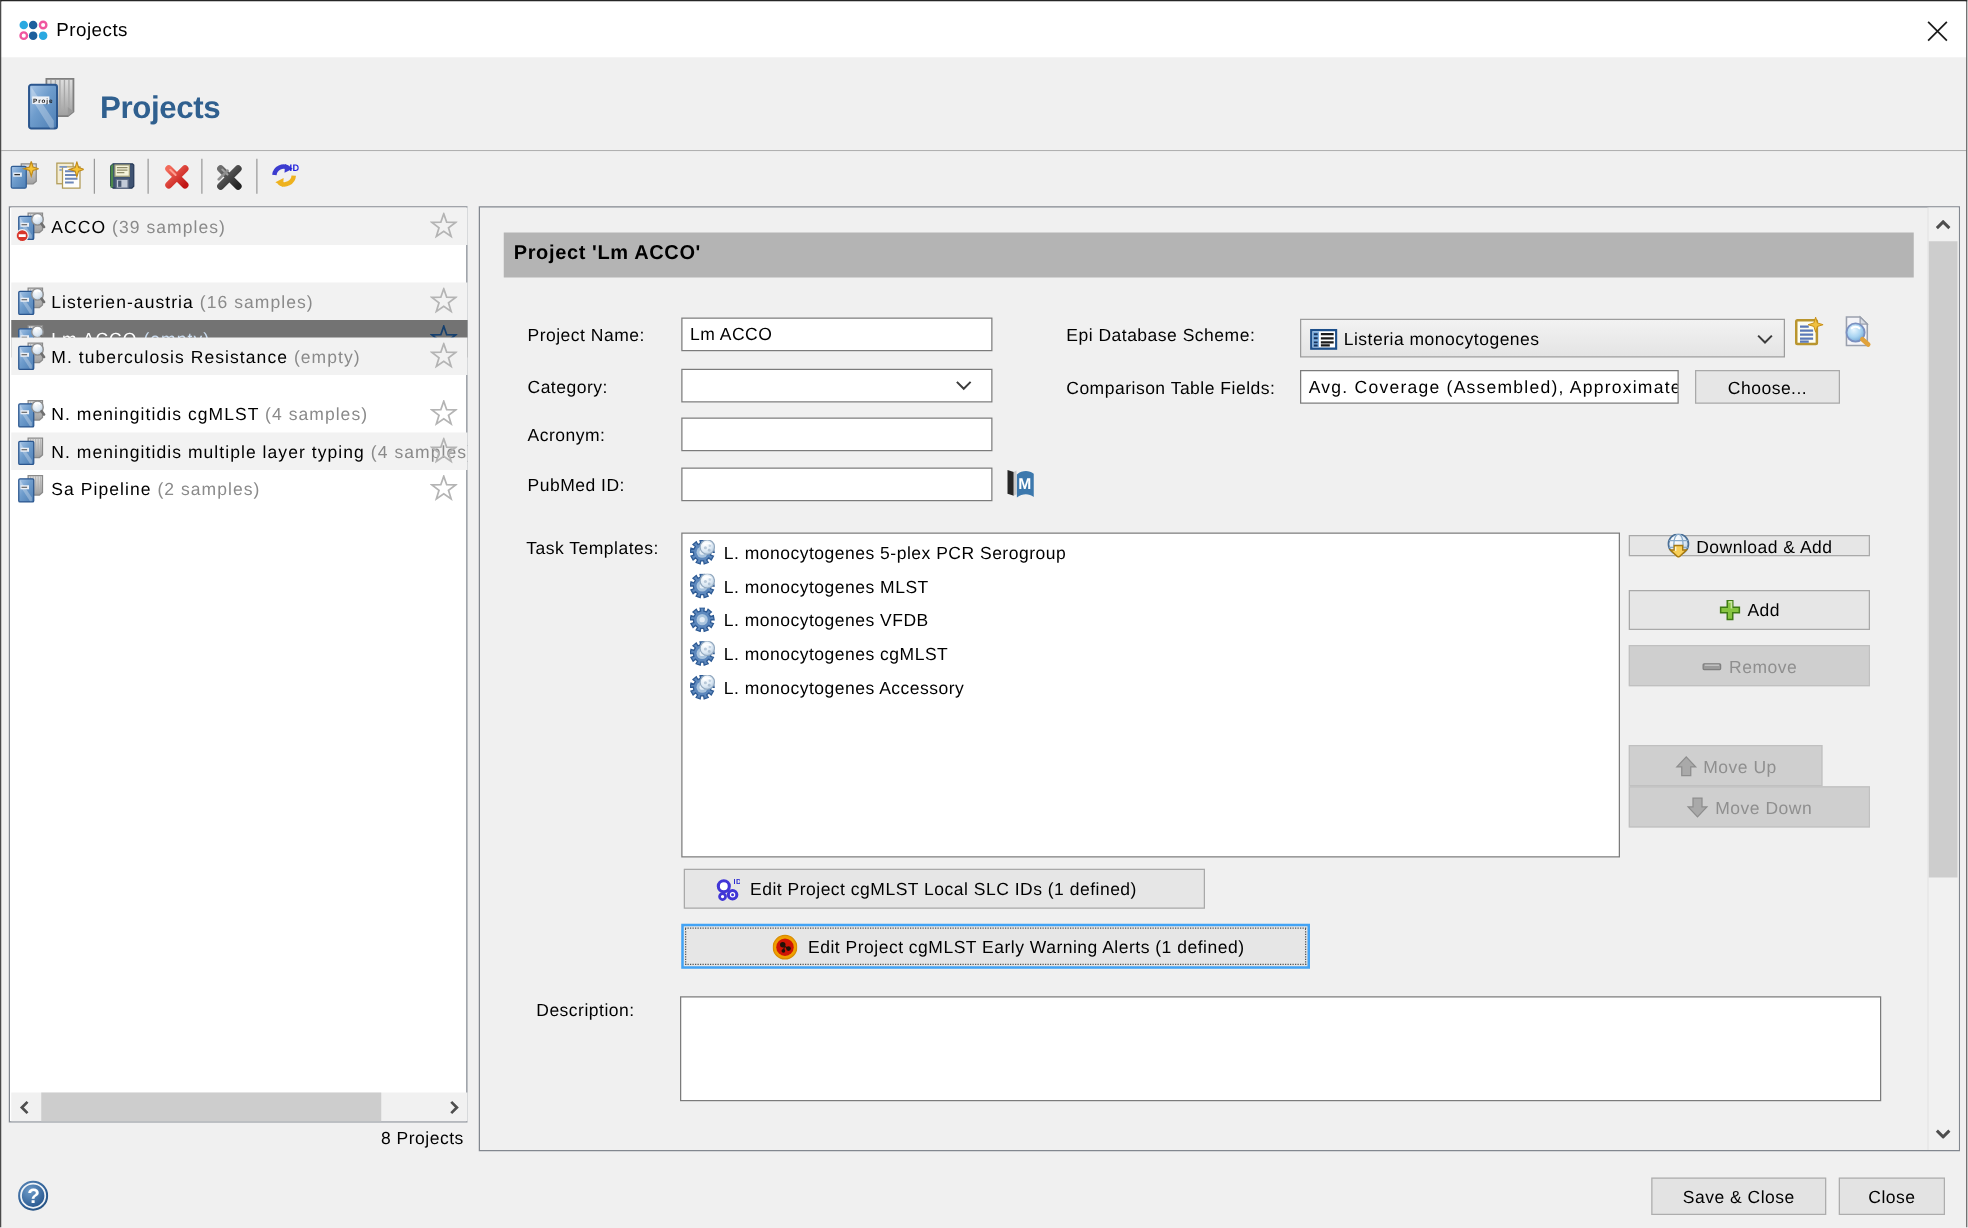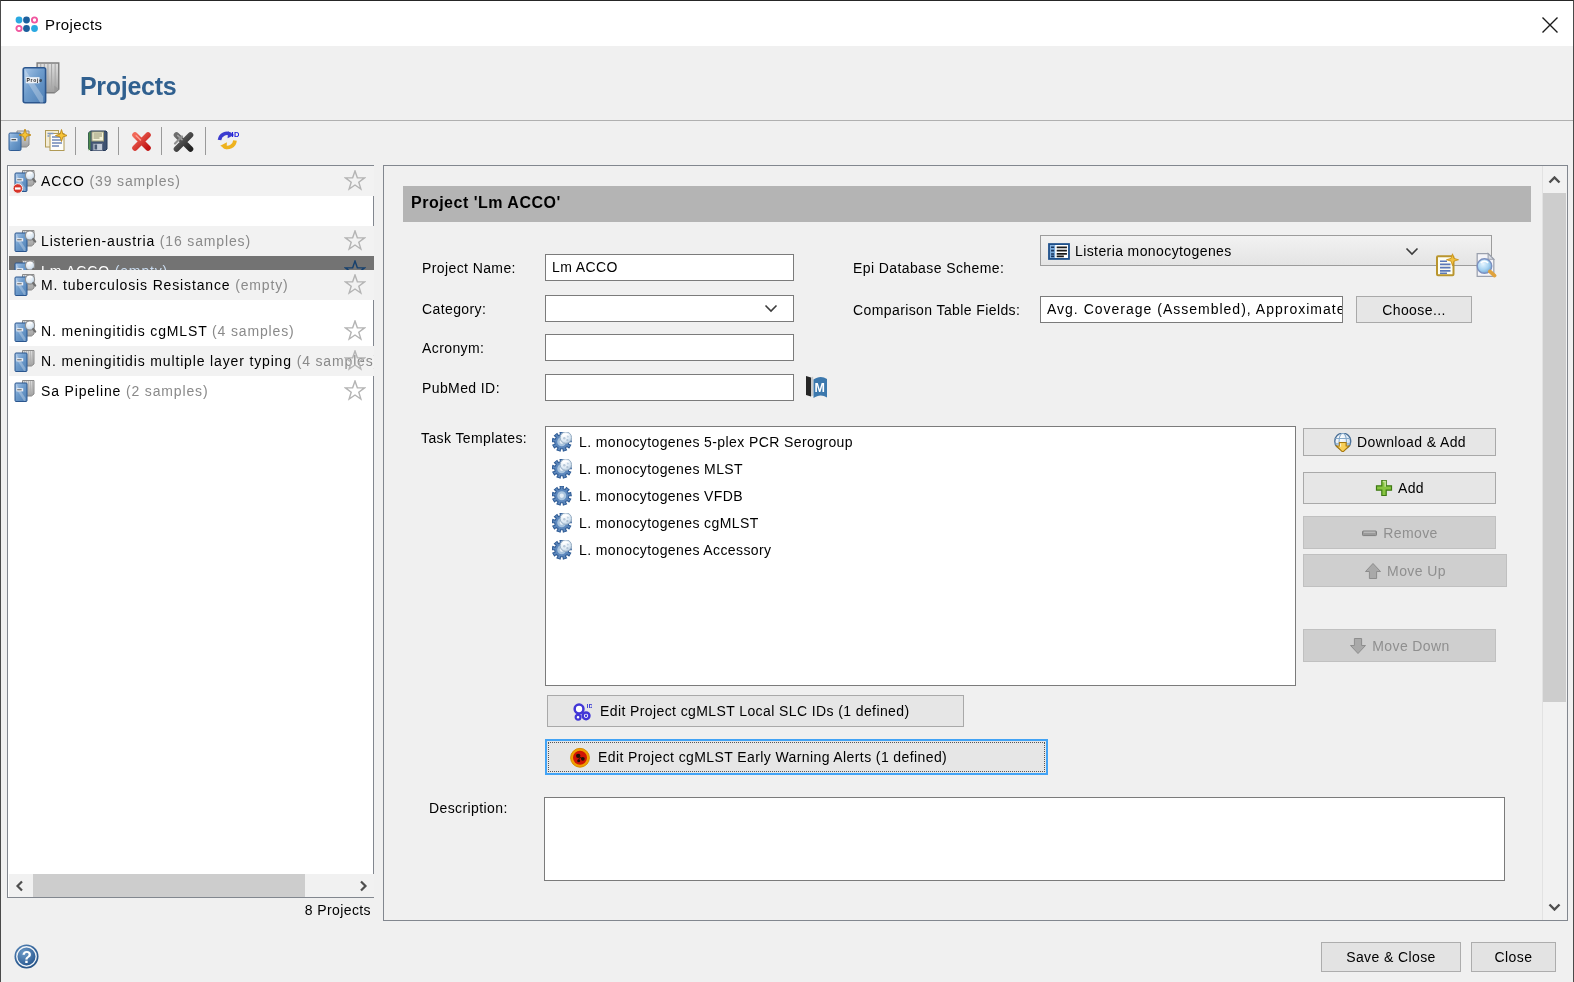--- a/index.html
+++ b/index.html
@@ -45,21 +45,21 @@
   .inp { position:absolute; background:#fff; border:1px solid #7b7b7b; font-size:14px;
          padding:4px 6px; white-space:nowrap; overflow:hidden; }
   .combo { position:absolute; background:linear-gradient(#f2f2f2,#e4e4e4); border:1px solid #9c9c9c; }
   .btn { position:absolute; background:#e6e6e6; border:1px solid #a9a9a9; text-align:right;
          font-size:14px; display:flex; align-items:center; justify-content:center; gap:5px; }
   .btn.dis { background:#cfcfcf; border-color:#c0c0c0; color:#8f8f8f; }
   .editbtn { position:absolute; background:#e6e6e6; border:1px solid #a9a9a9; display:flex;
              align-items:center; padding-left:24px; gap:8px; font-size:14px; }
   .editbtn.focus { border:2px solid #42a3f5; padding-left:0; }
   .focusinner { position:absolute; left:1px; top:1px; right:1px; bottom:1px;
-                border:1px dotted #555; display:flex; align-items:center; gap:8px; padding-left:21px; }
+                border:1px dotted #555; display:flex; align-items:center; gap:8px; padding-left:21px;justify-content:center; }
   .lrow { overflow:hidden; }
   .tasklist { position:absolute; left:545px; top:426px; width:751px; height:260px;
               background:#fff; border:1px solid #7b7b7b; }
   .titem { position:absolute; left:5px; height:27px; white-space:nowrap; }
   .titem span { position:absolute; left:28px; top:5px; }
   
   .vsep { position:absolute; left:1542px; top:166px; width:1px; height:754px; background:#e2e2e2; }
   .vtrack { position:absolute; left:1543px; top:166px; width:24px; height:754px; background:#f1f1f1; }
   .vthumb { position:absolute; left:1543px; top:193px; width:23px; height:509px; background:#cdcdcd; }
   
@@ -396,21 +396,21 @@
 <div class="inp" style="left:545px;top:295px;width:249px;height:27px"></div>
 <svg class="abs" style="left:764px;top:304px" width="14" height="9" viewBox="0 0 14 9">
     <path d="M1.5 1.5 L7 7 L12.5 1.5" fill="none" stroke="#3c3c3c" stroke-width="1.6"></path>
   </svg>
 <div class="inp" style="left:545px;top:334px;width:249px;height:27px"></div>
 <div class="inp" style="left:545px;top:374px;width:249px;height:27px"></div>
 <svg class="abs" style="left:803px;top:372px" width="26" height="28" viewBox="0 0 26 26">
     <use href="#pubmed"></use>
   </svg>
 
-<div class="combo" style="left:1040px;top:235px;width:452px;height:31px">
+<div class="combo" style="left:1040px;top:255px;width:388px;height:31px">
   <svg class="abs" style="left:7px;top:7px" width="22" height="17" viewBox="0 0 21.5 16.5">
       <use href="#epitable"></use>
     </svg>
   <span class="abs" style="left:34px;top:7px">Listeria monocytogenes</span>
   <svg class="abs" style="left:364px;top:11px" width="14" height="9" viewBox="0 0 14 9">
       <path d="M1.5 1.5 L7 7 L12.5 1.5" fill="none" stroke="#3c3c3c" stroke-width="1.6"></path>
     </svg>
 </div>
 <svg class="abs" style="left:1435px;top:253px" width="24" height="24" viewBox="0 0 24 23.5">
     <use href="#notestar"></use>
@@ -447,39 +447,39 @@
       <span>L. monocytogenes cgMLST</span>
     </div>
   <div class="titem" style="top:110px">
       <svg class="abs" style="left:1px;top:3px" width="20" height="20" viewBox="0 0 19.5 19.5">
         <use href="#gearglobe"></use>
       </svg>
       <span>L. monocytogenes Accessory</span>
     </div>
 </div>
 
-<div class="btn" style="left:1303px;top:428px;width:193px;height:28px">
+<div class="btn" style="left:1303px;top:428px;width:193px;height:17px">
     <svg width="19" height="19" viewBox="0 0 18.5 18.5">
       <use href="#dlglobe"></use>
     </svg>
     <span>Download &amp; Add</span>
   </div>
 <div class="btn" style="left:1303px;top:472px;width:193px;height:32px">
     <svg width="18" height="18" viewBox="0 0 18 18">
       <use href="#plusg"></use>
     </svg>
     <span>Add</span>
   </div>
 <div class="btn dis" style="left:1303px;top:516px;width:193px;height:33px">
     <svg width="17" height="18" viewBox="0 0 17 18">
       <use href="#minusgr"></use>
     </svg>
     <span>Remove</span>
   </div>
-<div class="btn dis" style="left:1303px;top:554px;width:204px;height:33px">
+<div class="btn dis" style="left:1303px;top:596px;width:155px;height:33px">
     <svg width="18" height="18" viewBox="0 0 18 18">
       <use href="#arrup"></use>
     </svg>
     <span>Move Up</span>
   </div>
 <div class="btn dis" style="left:1303px;top:629px;width:193px;height:33px">
     <svg width="18" height="18" viewBox="0 0 18 18">
       <use href="#arrdn"></use>
     </svg>
     <span>Move Down</span>

